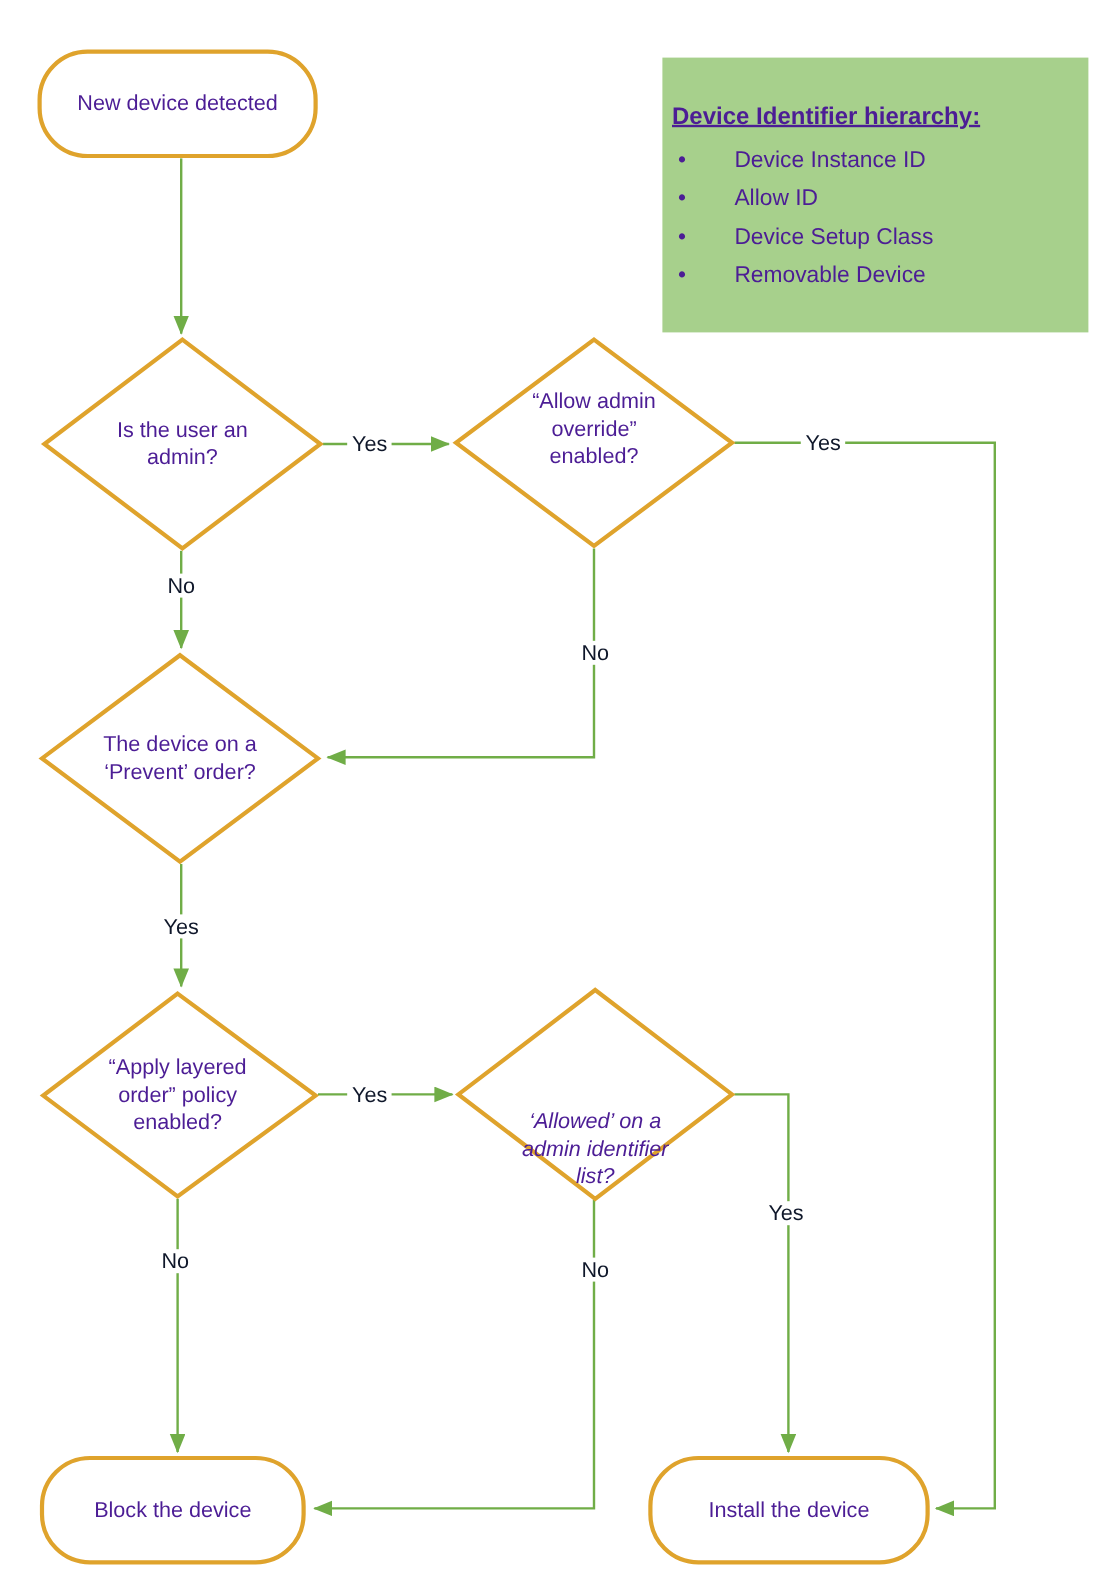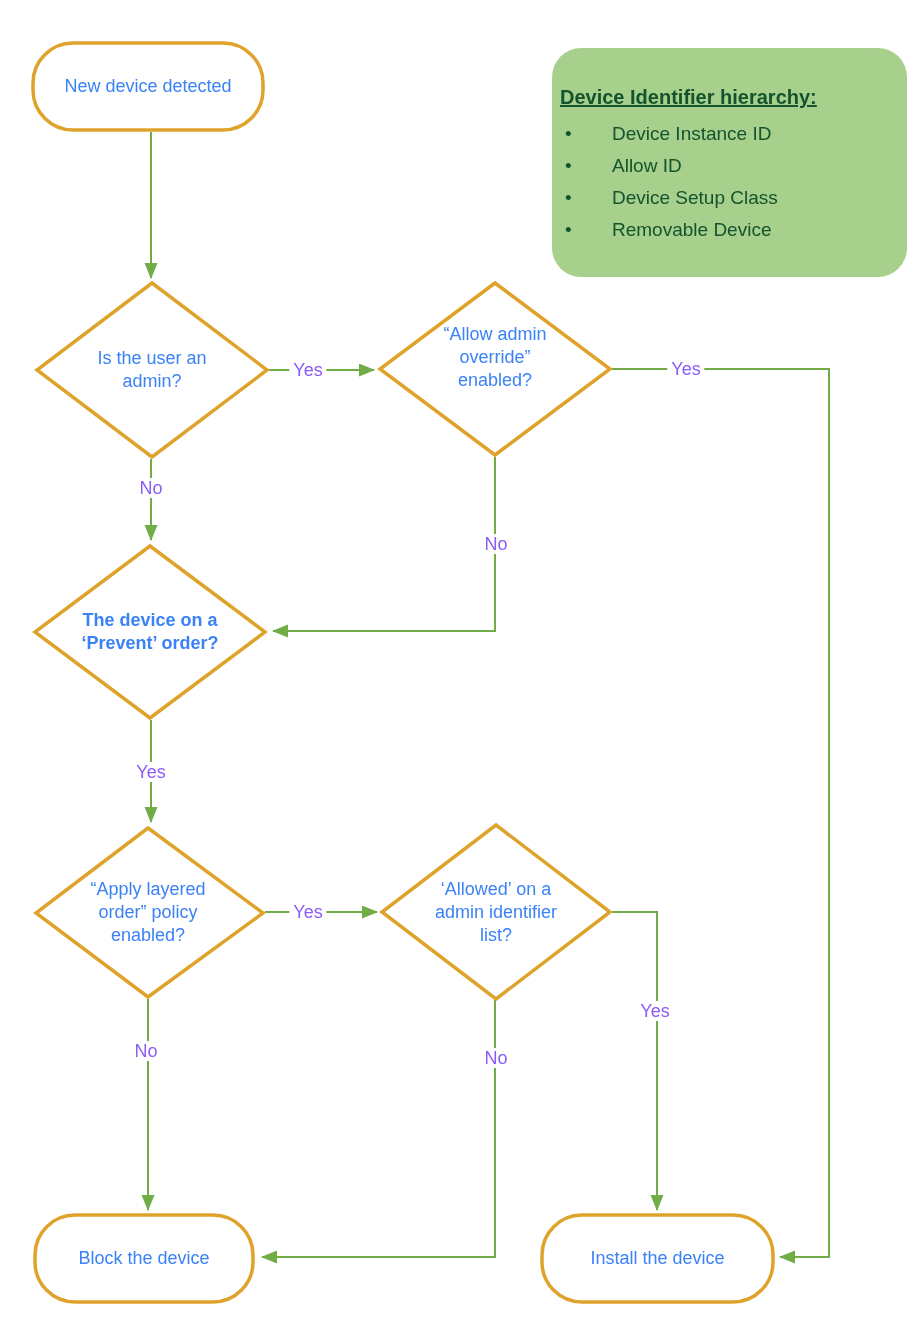--- a/index.html
+++ b/index.html
@@ -3,30 +3,30 @@
 <meta charset="utf-8">
 <style>
   html,body{margin:0;padding:0;background:#ffffff;}
   .canvas{
     position:relative;width:924px;height:1326px;background:#ffffff;
     font-family:"Liberation Sans", sans-serif;overflow:hidden;
   }
   .layer{position:absolute;left:0;top:0;}
   .node-text{
     position:absolute;display:flex;flex-direction:column;align-items:center;justify-content:center;
-    text-align:center;color:#3b82f6;font-size:18px;line-height:23px;
+    text-align:center;color:#4c1d95;font-size:18px;line-height:23px;
   }
   .edge-label{
     position:absolute;transform:translate(-50%,-50%);
-    background:#ffffff;padding:0 4px;color:#8b5cf6;font-size:18px;line-height:20px;
+    background:#ffffff;padding:0 4px;color:#0f172a;font-size:18px;line-height:20px;
   }
   .info-box{
     position:absolute;left:552px;top:48px;width:355px;height:229px;
-    background:#A7D08C;color:#14532d;box-sizing:border-box;
-    padding:36px 10px 0 8px;font-size:19px;border-radius:29px;
+    background:#A7D08C;color:#4c1d95;box-sizing:border-box;
+    padding:36px 10px 0 8px;font-size:19px;
   }
   .info-title{font-weight:bold;text-decoration:underline;font-size:20px;line-height:26px;margin-bottom:8px;}
   .info-item{display:flex;line-height:32px;}
   .info-bullet{width:52px;flex:0 0 52px;padding-left:5px;box-sizing:border-box;}
 </style>
 </head>
 <body>
 
 <div class="canvas">
 
@@ -67,32 +67,32 @@
     <span>Is the user an</span>
     <span>admin?</span>
   </div>
 
   <div class="node-text" style="left:395px;top:323px;width:200px;height:69px;">
     <span>“Allow admin</span>
     <span>override”</span>
     <span>enabled?</span>
   </div>
 
-  <div class="node-text" style="left:50px;top:586px;width:200px;height:92px;font-weight:bold;">
+  <div class="node-text" style="left:50px;top:586px;width:200px;height:92px;">
     <span>The device on a</span>
     <span>‘Prevent’ order?</span>
   </div>
 
   <div class="node-text" style="left:48px;top:878px;width:200px;height:69px;">
     <span>“Apply layered</span>
     <span>order” policy</span>
     <span>enabled?</span>
   </div>
 
-  <div class="node-text" style="left:396px;top:878px;width:200px;height:69px;">
+  <div class="node-text" style="left:396px;top:923px;width:200px;height:69px;font-style:italic;">
     <span>‘Allowed’ on a</span>
     <span>admin identifier</span>
     <span>list?</span>
   </div>
 
   <div class="node-text" style="left:35px;top:1215px;width:218px;height:87px;">
     <span>Block the device</span>
   </div>
 
   <div class="node-text" style="left:542px;top:1215px;width:231px;height:87px;">

